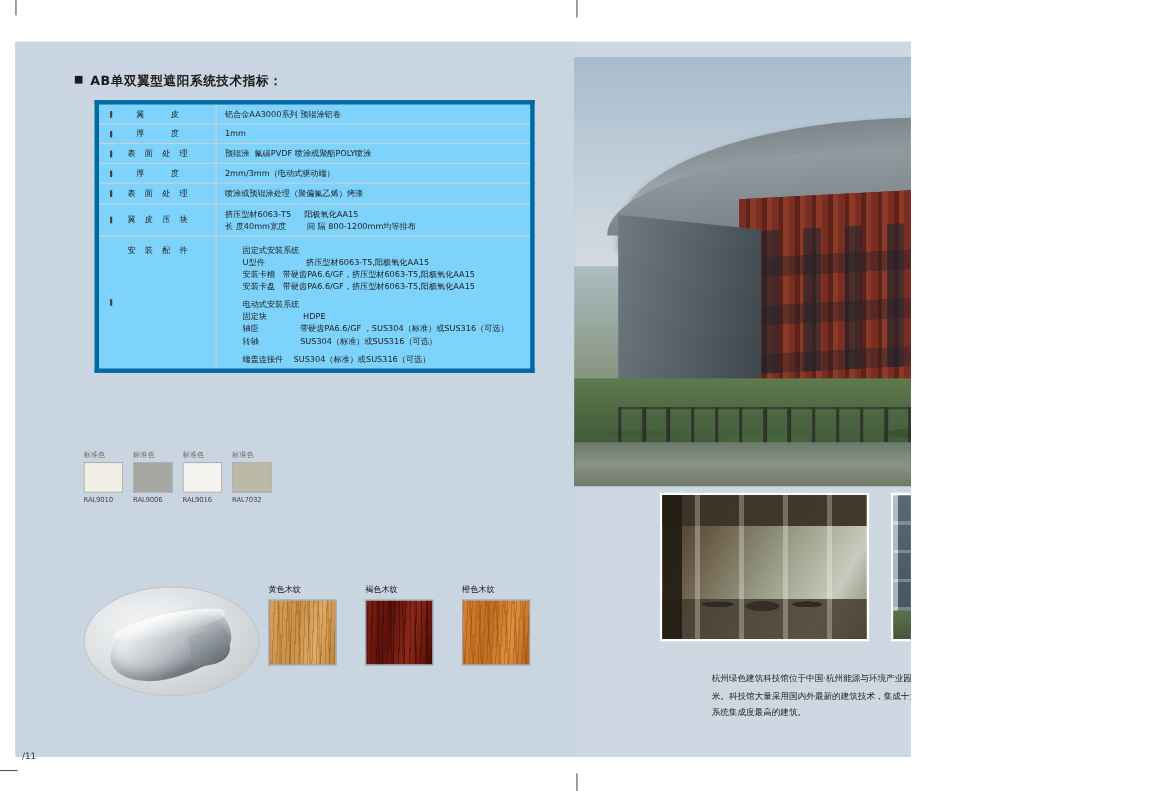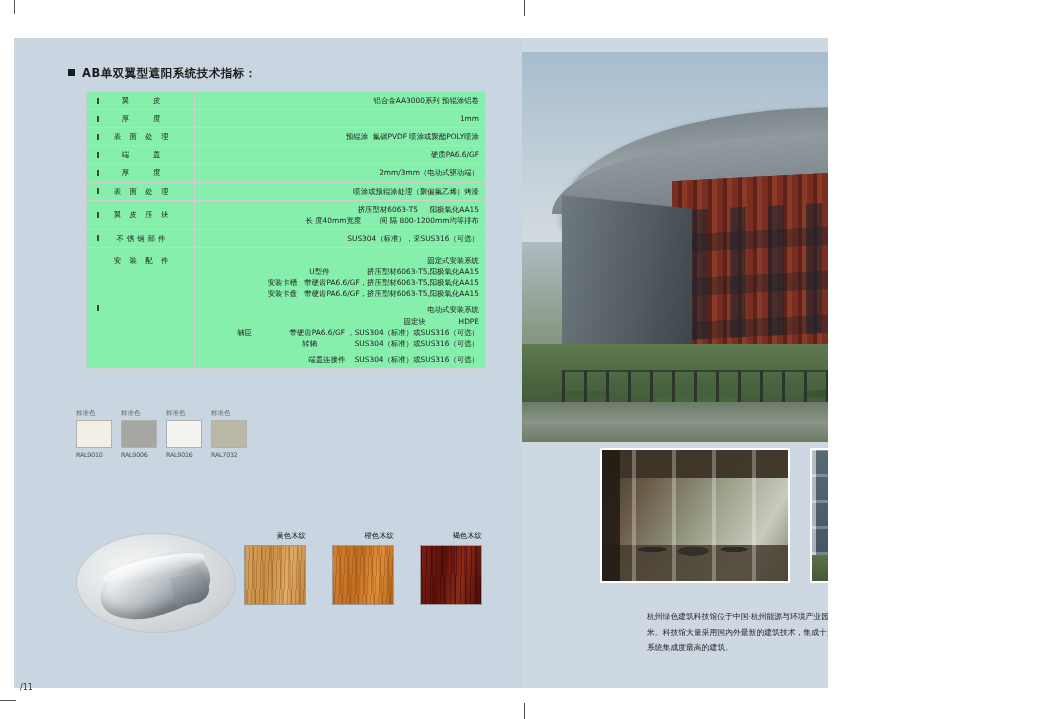--- a/index.html
+++ b/index.html
@@ -50,32 +50,31 @@
     width: 7px; height: 7px;
     background: #1b1b1b;
     margin-right: 7px;
     vertical-align: 1px;
   }
 
   .spec-table {
     position: absolute;
     left: 72px; top: 53px;
     width: 400px;
-    background: #86efac;
-    border: 1px solid #0369a1;
+    background: #7dd3fc;
+    border: 4px solid #0369a1;
     border-collapse: collapse;
     font-size: 7.4px;
     color: #222;
   }
   .spec-table td {
     border: 1px solid #cfcfcf;
     padding: 3px 6px;
     vertical-align: middle;
     line-height: 1.5;
-    text-align: right;
   }
   .spec-table td.k {
     width: 108px;
     text-align: center;
     letter-spacing: 3px;
     padding-left: 10px;
     position: relative;
     white-space: nowrap;
   }
   .spec-table td.k::before {
@@ -158,21 +157,21 @@
   
   .woods {
     position: absolute;
     left: 230px; top: 493px;
     display: flex;
     gap: 26px;
   }
   .wood .wlabel {
     font-size: 7.4px;
     color: #1b1b1b;
-    text-align: right;
+    text-align: left;
     margin-bottom: 4px;
   }
   .wood .wimg {
     width: 62px; height: 60px;
     border: 1px solid #9a9a9a;
   }
   .w-yellow {
     background:
       repeating-linear-gradient(92deg, rgba(120,70,20,.30) 0 1px, rgba(255,255,255,0) 1px 4px),
       repeating-linear-gradient(88deg, rgba(90,50,10,.18) 0 2px, rgba(255,255,255,0) 2px 9px),
@@ -369,49 +368,37 @@
                 <span class="line">1mm</span>
               </td>
           </tr>
           <tr>
             <td class="k">表 面 处 理</td>
             <td class="v">
                 <span class="line">预辊涂  氟碳PVDF 喷涂或聚酯POLY喷涂</span>
               </td>
           </tr>
           <tr>
-            <td class="k">端　　盖</td>
-            <td class="v">
-                <span class="line">硬质PA6.6/GF</span>
-              </td>
-          </tr>
-          <tr>
             <td class="k">厚　　度</td>
             <td class="v">
                 <span class="line">2mm/3mm（电动式驱动端）</span>
               </td>
           </tr>
           <tr>
             <td class="k">表 面 处 理</td>
             <td class="v">
                 <span class="line">喷涂或预辊涂处理（聚偏氟乙烯）烤漆</span>
               </td>
           </tr>
           <tr>
             <td class="k">翼 皮 压 块</td>
             <td class="v">
               <span class="line">挤压型材6063-T5     阳极氧化AA15</span>
               <span class="line">长 度40mm宽度        间 隔 800-1200mm均等排布</span>
             </td>
-          </tr>
-          <tr>
-            <td class="k">不锈钢部件</td>
-            <td class="v">
-                <span class="line">SUS304（标准），采SUS316（可选）</span>
-              </td>
           </tr>
           <tr style="height:118px;">
             <td class="k" style="vertical-align:top; padding-top:7px;">安 装 配 件</td>
             <td class="v" style="vertical-align:top; padding-top:7px;padding-left:24px;">
               <span class="line">固定式安装系统</span>
               <span class="line">U型件                挤压型材6063-T5,阳极氧化AA15</span>
               <span class="line">安装卡槽   带硬齿PA6.6/GF，挤压型材6063-T5,阳极氧化AA15</span>
               <span class="line">安装卡盘   带硬齿PA6.6/GF，挤压型材6063-T5,阳极氧化AA15</span>
               <span class="gap"></span>
               <span class="line">电动式安装系统</span>
@@ -453,26 +440,26 @@
         <div class="blade"></div>
         <div class="blade-edge"></div>
       </div>
 
       <div class="woods">
         <div class="wood">
           <div class="wlabel">黄色木纹</div>
           <div class="wimg w-yellow"></div>
         </div>
         <div class="wood">
+          <div class="wlabel">褐色木纹</div>
+          <div class="wimg w-brown"></div>
+        </div>
+        <div class="wood">
           <div class="wlabel">橙色木纹</div>
           <div class="wimg w-orange"></div>
-        </div>
-        <div class="wood">
-          <div class="wlabel">褐色木纹</div>
-          <div class="wimg w-brown"></div>
         </div>
       </div>
     </div>
 
     <div class="page-right">
 
       <div class="hero">
         <div class="sky"></div>
         <div class="mast"></div>
         <div class="roof"></div>

